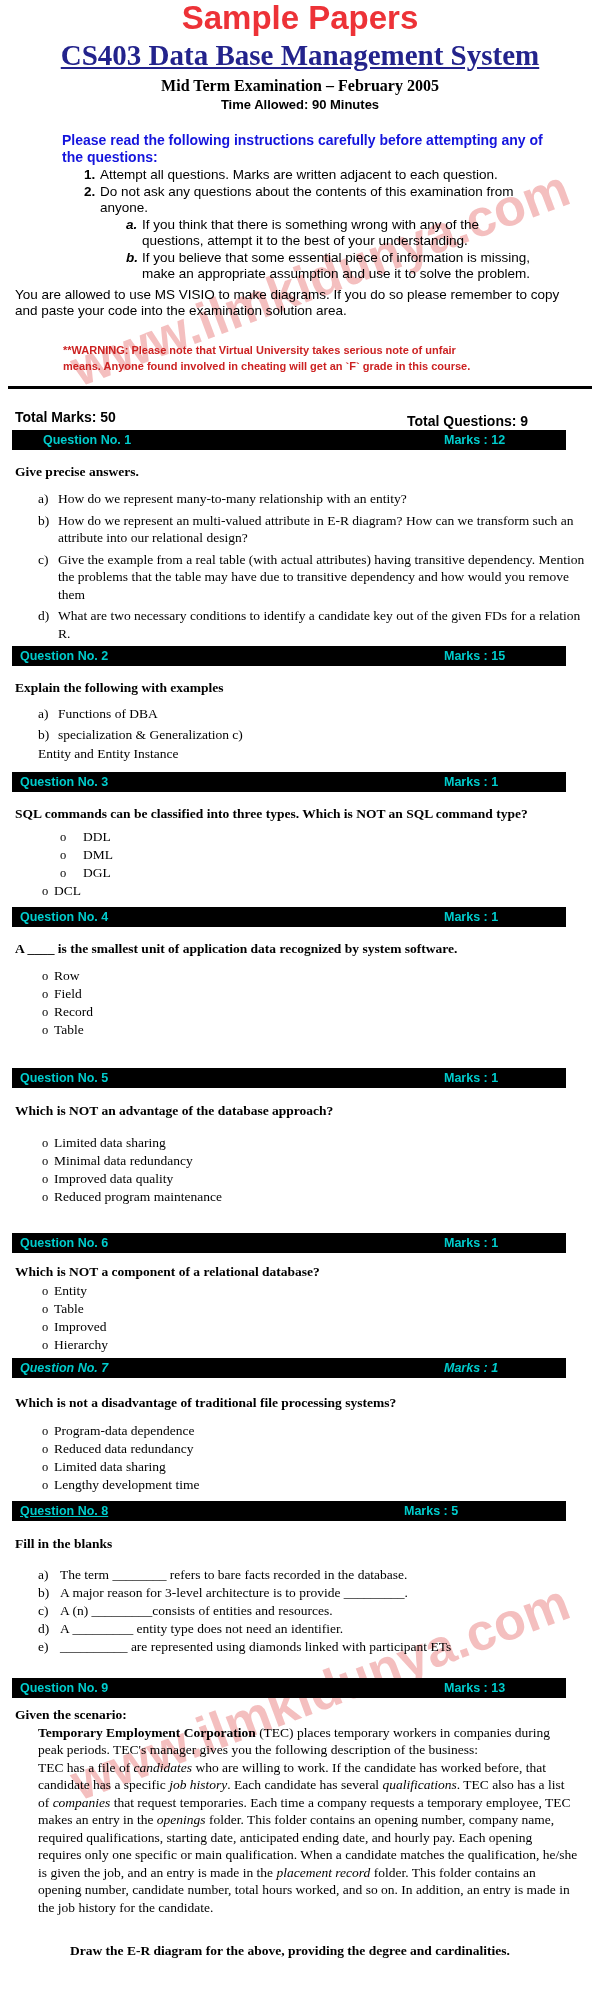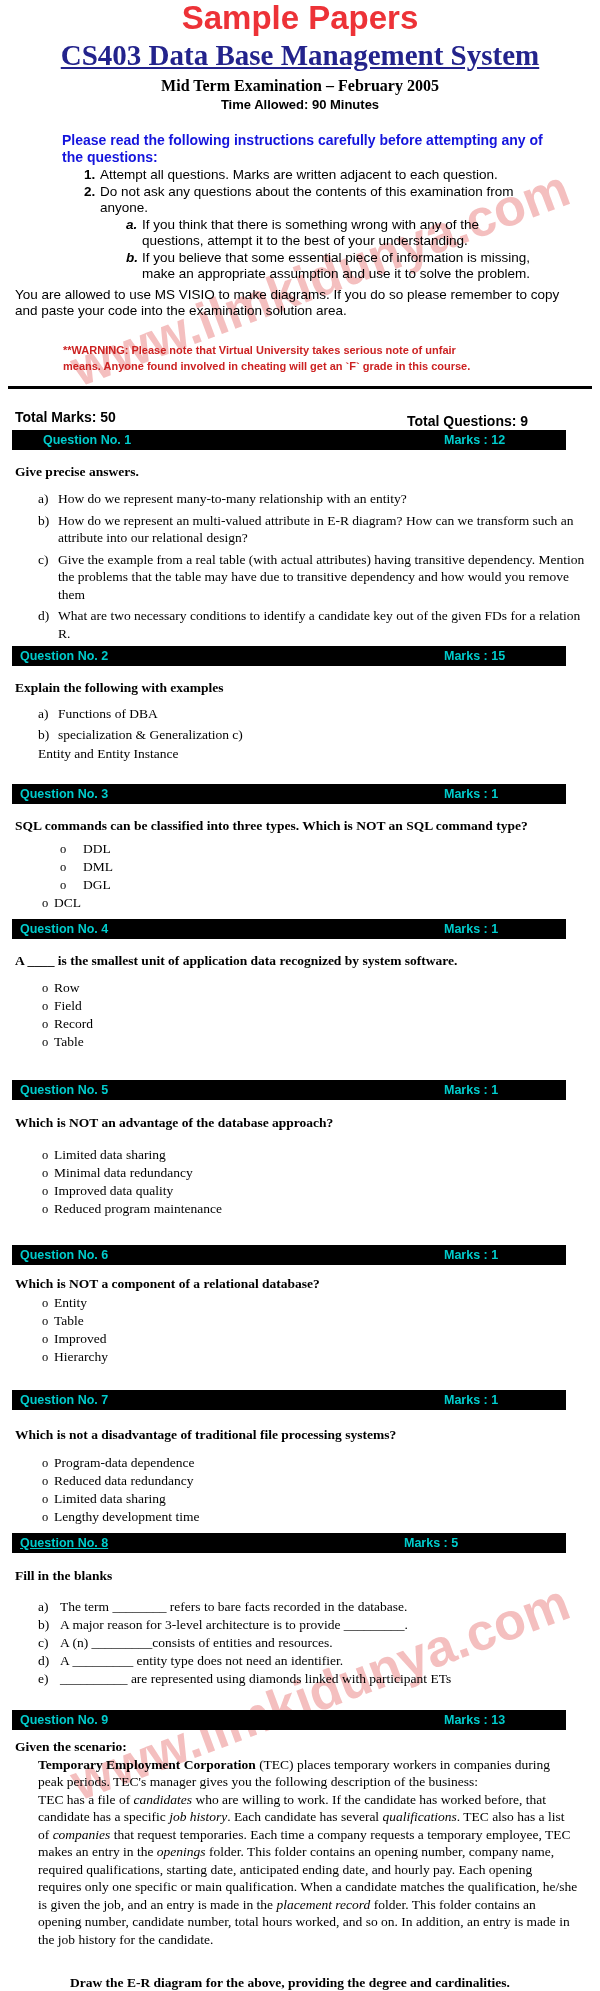--- a/index.html
+++ b/index.html
@@ -68,22 +68,22 @@
 
   .fills{margin:14px 15px 0 38px;line-height:18px;}
   .fi{display:flex;}
   .fi .m{flex:none;width:22px;}
   .fi .t{flex:1;}
 
   .scenario{margin:0 22px 0 38px;line-height:17.5px;}
   .q9footer{font-weight:bold;margin:26px 20px 0 70px;line-height:17.5px;}
 
   
-  .b1{margin-top:4px;padding-left:31px;} .b2{margin-top:4px;} .b3{margin-top:22px;} .b4{margin-top:7px;}
-  .b5{margin-top:29px;} .b6{margin-top:27px;} .b7{margin-top:24px;} .b8{margin-top:7px;text-decoration:underline;}
+  .b1{margin-top:4px;padding-left:31px;} .b2{margin-top:4px;} .b3{margin-top:10px;} .b4{margin-top:7px;}
+  .b5{margin-top:29px;} .b6{margin-top:27px;} .b7{margin-top:4px;font-style:italic;} .b8{margin-top:7px;text-decoration:underline;}
   .b9{margin-top:22px;}
 </style>
 </head>
 <body>
 
 <div class="watermark wm1">www.ilmkidunya.com</div>
 <div class="watermark wm2">www.ilmkidunya.com</div>
 
 <div class="content">
 

